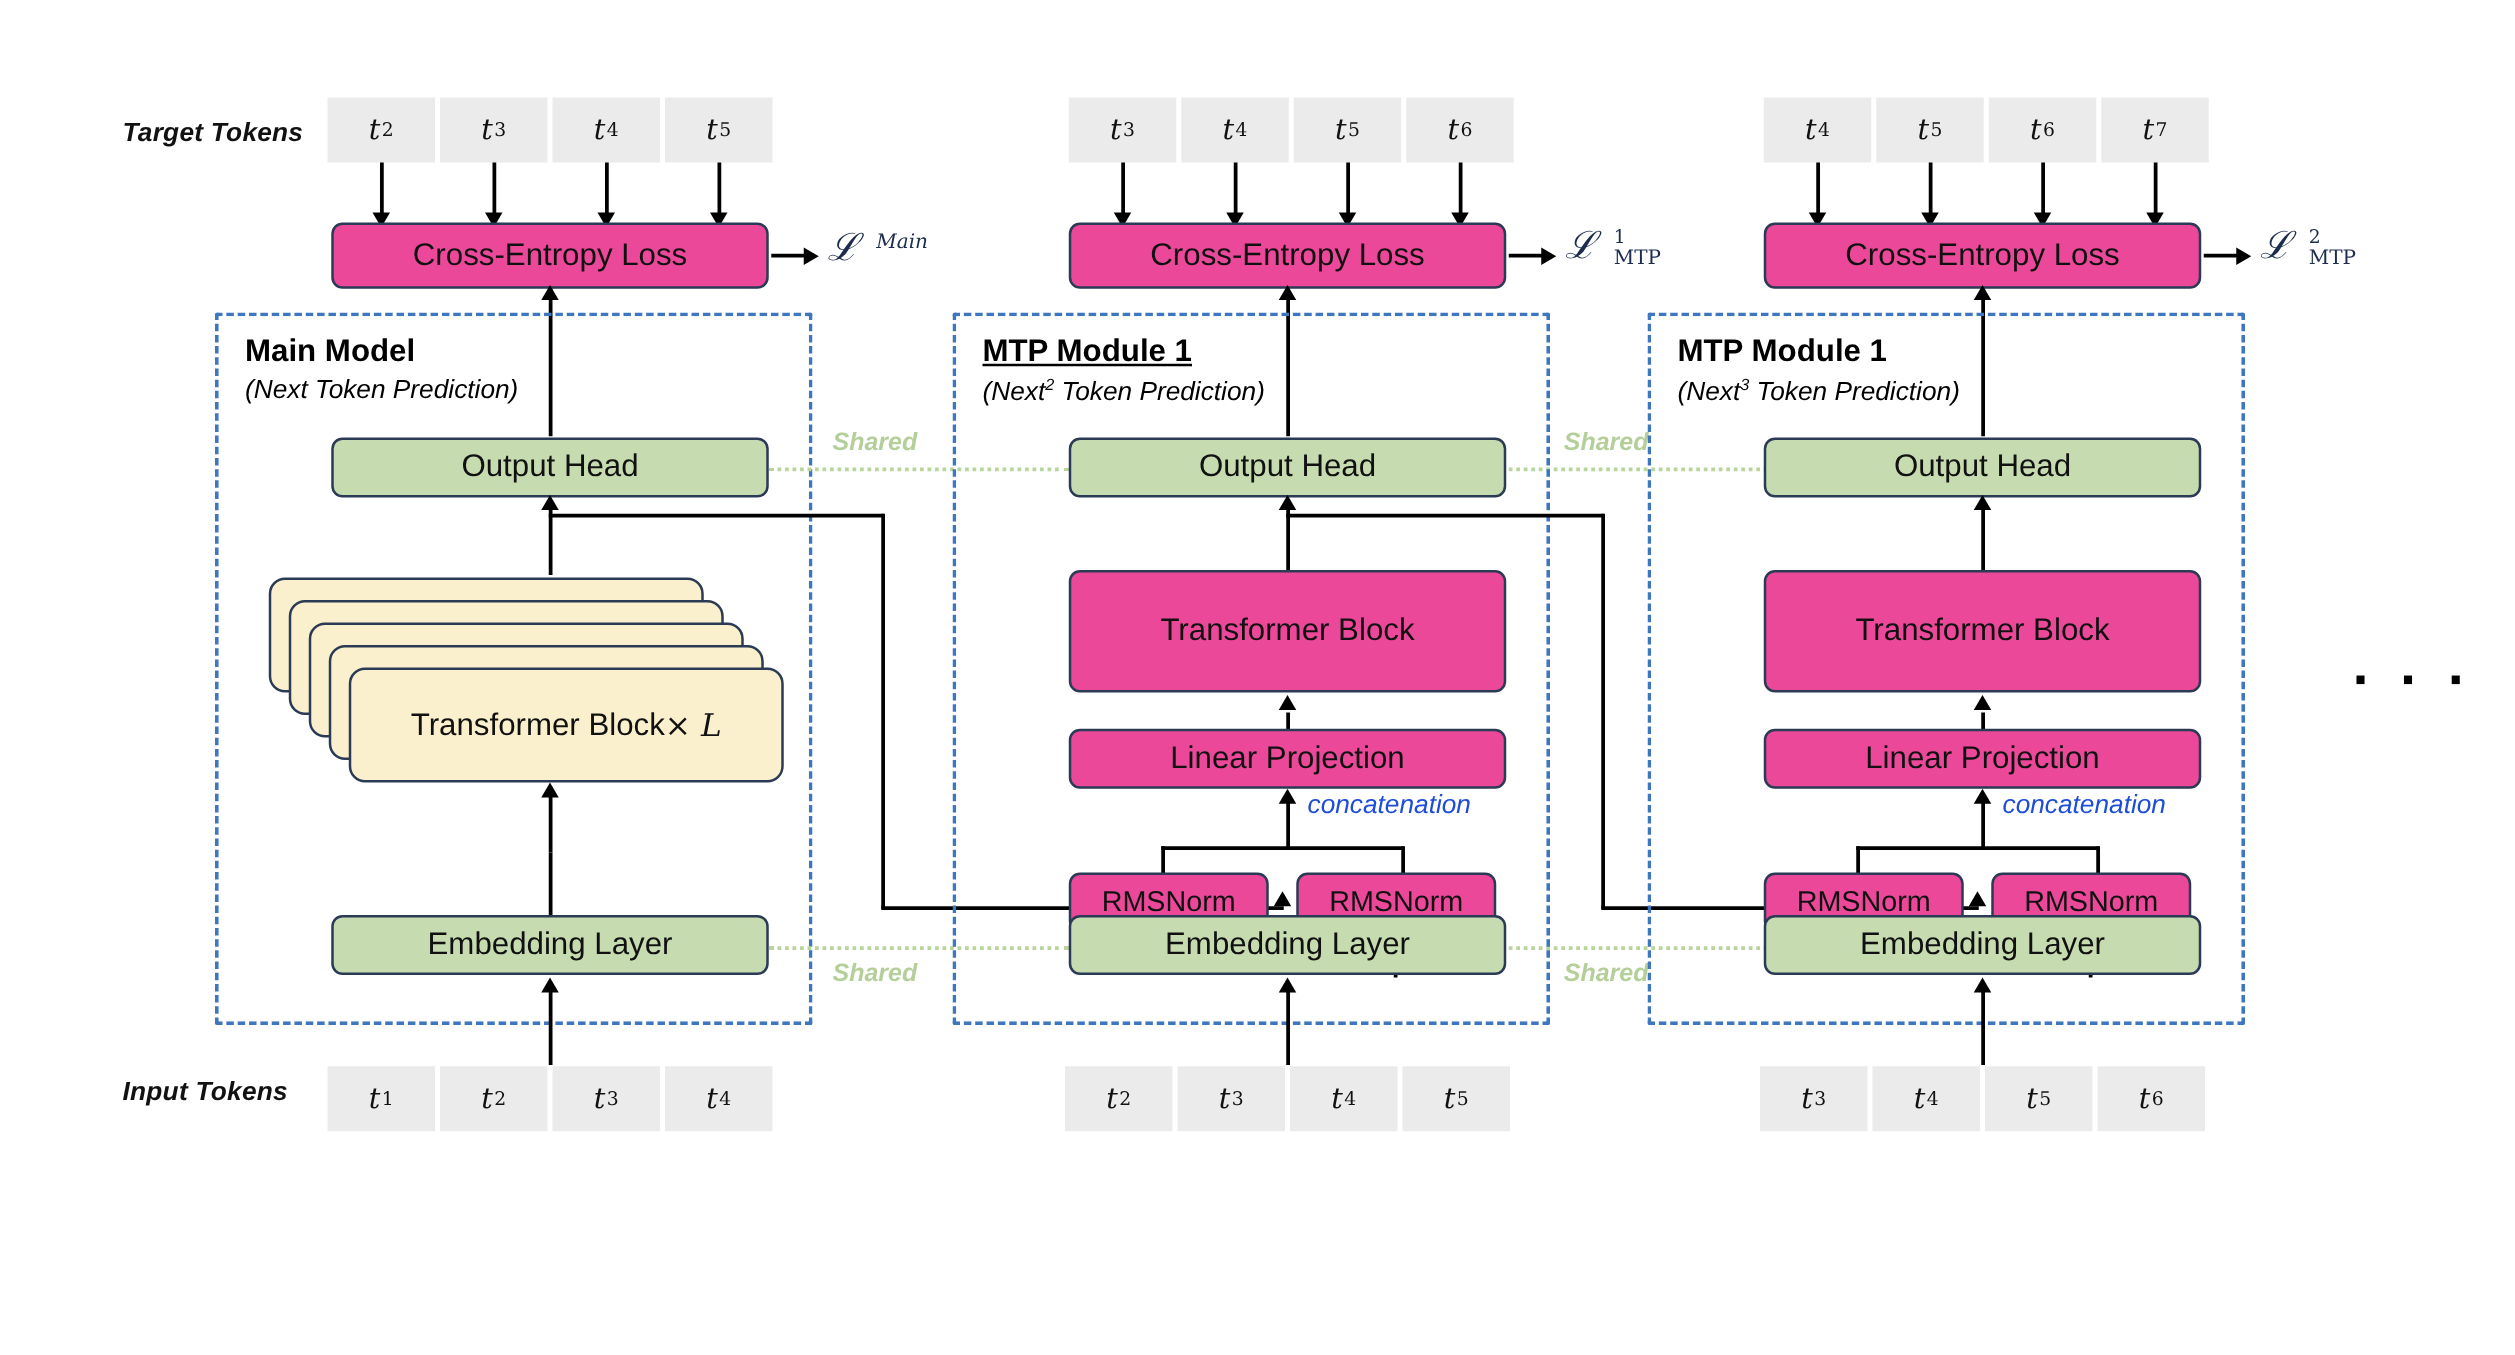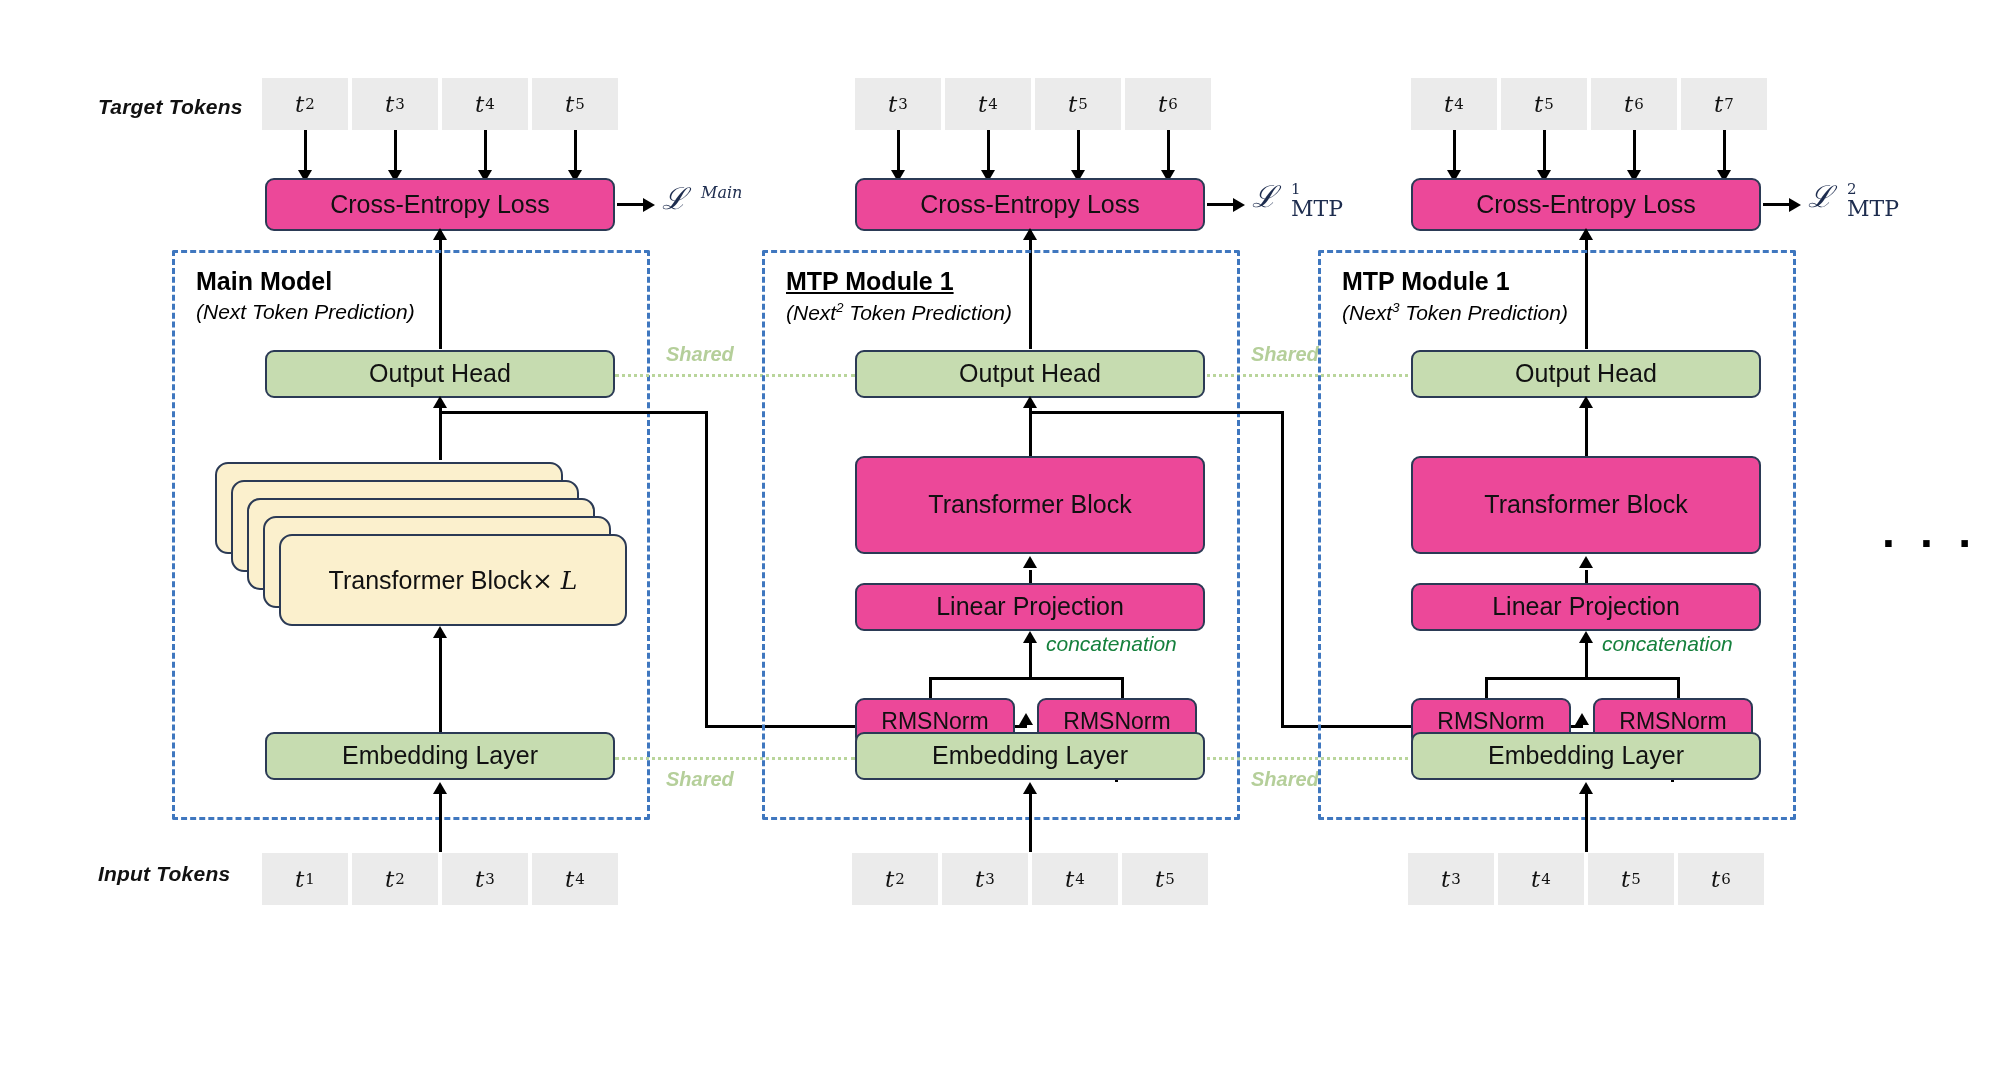--- a/index.html
+++ b/index.html
@@ -74,25 +74,25 @@
 
   
   .loss{
     font-family:"DejaVu Serif",serif;font-size:26px;color:#1d2c4e;white-space:nowrap;
     display:flex;align-items:flex-start;
   }
   .loss .cal{font-style:italic;font-size:30px;line-height:1;}
   .loss .stack{display:inline-flex;flex-direction:column;align-items:flex-start;
                line-height:1;margin-left:14px;}
   .loss .sup{font-size:15px;margin-bottom:1px;}
-  .loss .sub{font-size:22px;}
+  .loss .sub{font-size:16px;}
   .loss .subi{font-size:16px;font-style:italic;}
 
   
-  .concat{font-style:italic;font-size:21px;color:#15803d;white-space:nowrap;}
+  .concat{font-style:italic;font-size:21px;color:#1d4ed8;white-space:nowrap;}
 
   
   .ellipsis{font-size:46px;color:#000;letter-spacing:5px;line-height:1;font-weight:bold;}
 
   
   .caption{
     font-family:"Liberation Serif",serif;font-size:37px;color:#000;line-height:1.33;
     width:1890px;left:72px;top:930px;
   }
 </style>

